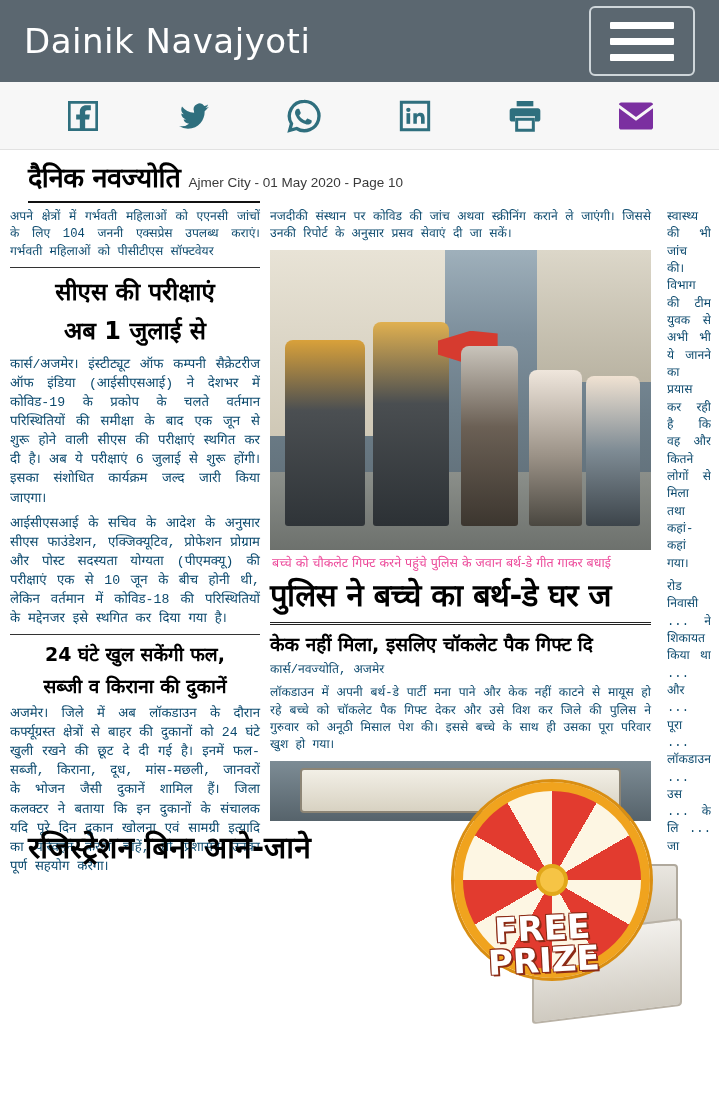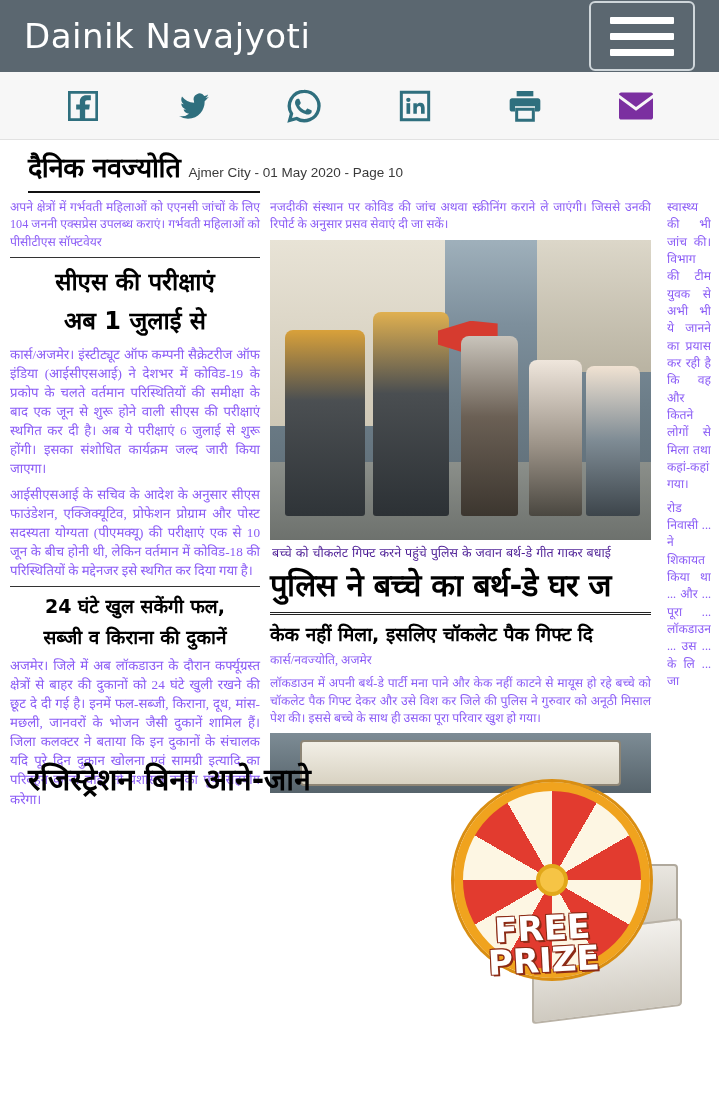--- a/index.html
+++ b/index.html
@@ -12,21 +12,21 @@
     position: relative;
     width: 719px;
     height: 1114px;
     overflow: hidden;
     background: #ffffff;
   }
 
   
   .site-header {
     position: relative;
-    height: 72px;
+    height: 82px;
     background: #5b6770;
     display: flex;
     align-items: center;
     justify-content: space-between;
     padding: 0 24px;
   }
   .site-title {
     color: #ffffff;
     font-size: 34px;
     font-weight: 400;
@@ -126,24 +126,24 @@
     font-family: "DejaVu Sans", sans-serif;
     font-weight: bold;
     text-align: center;
     color: #000;
     line-height: 1.22;
   }
   .hn.h1 { font-size: 24px; margin: 10px 0 8px; }
   .hn.h2 { font-size: 19px; margin: 8px 0 6px; }
   .hn.huge { font-size: 31px; margin: 4px 0 4px; text-align: left; letter-spacing: -0.5px;}
   .body-text {
-    font-family: Liberation Serif, serif;
+    font-family: Liberation Mono, monospace;
     font-size: 13.2px;
     line-height: 1.45;
-    color: #8b5cf6;
+    color: #0c4a6e;
     text-align: justify;
     margin: 0 0 6px;
   }
   .body-text.small {
     font-size: 12.2px;
     line-height: 1.42;
   }
   .hr-thin { border-top: 1px solid #333; margin: 6px 0; }
   .hr-thick { border-top: 3px double #222; margin: 7px 0; }
 
@@ -175,21 +175,21 @@
   .photo .figC { left: 50%; width: 15%; height: 60%; background: linear-gradient(180deg,#c9c4bb,#6b6055 45%,#3c362f); }
   .photo .figD { left: 68%; width: 14%; height: 52%; background: linear-gradient(180deg,#efe6dc,#9b9287 55%,#4a4740); }
   .photo .figE { left: 83%; width: 14%; height: 50%; background: linear-gradient(180deg,#f0e2d2,#7e8b94 50%,#3d454b); }
   .photo .mega {
     position: absolute; left: 44%; top: 27%; width: 60px; height: 34px;
     background: #d63b2f; clip-path: polygon(0 30%, 55% 0, 100% 8%, 100% 92%, 55% 100%, 0 70%);
   }
   .caption {
     font-family: "DejaVu Sans", sans-serif;
     font-size: 12.5px;
-    color: #4c1d95;
+    color: #ec4899;
     padding: 5px 2px 2px;
     line-height: 1.3;
   }
 
   .bus-photo {
     position: relative;
     width: 100%;
     height: 60px;
     background: linear-gradient(180deg,#7d8c95,#56636b);
     overflow: hidden;

